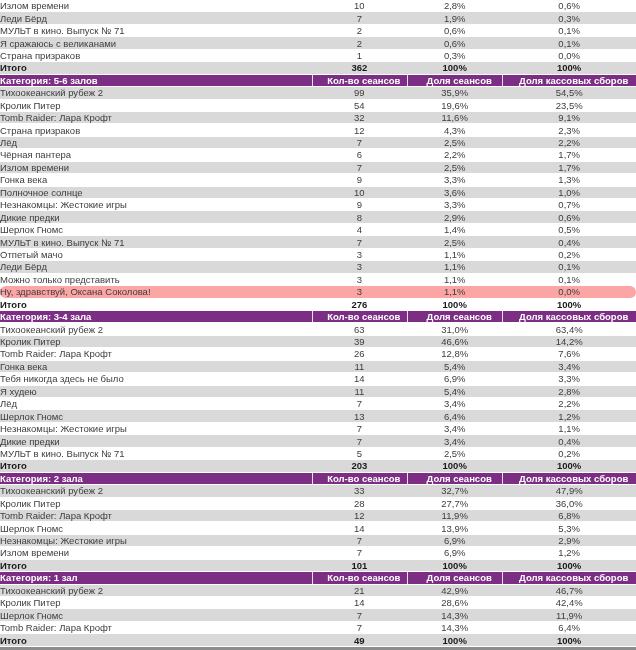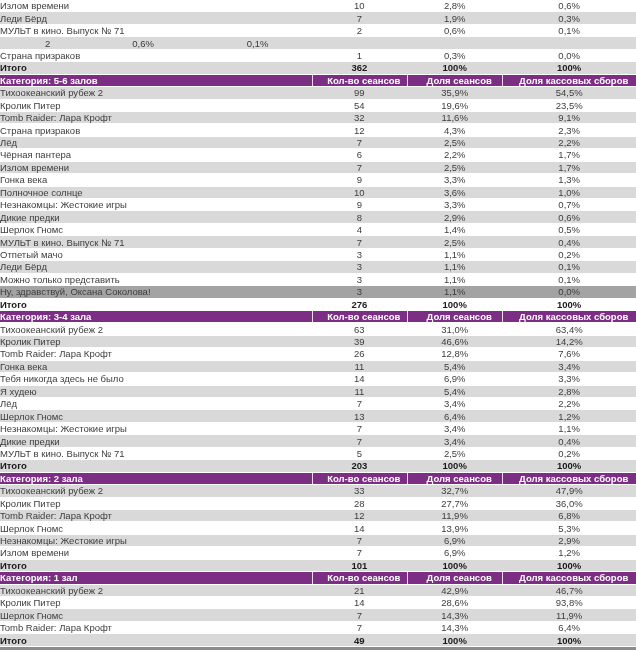--- a/index.html
+++ b/index.html
@@ -71,20 +71,21 @@
       <div class="cell c-n2">1,9%</div>
       <div class="cell c-n3">0,3%</div>
     </div>
     <div class="row">
       <div class="cell c-name">МУЛЬТ в кино. Выпуск № 71</div>
       <div class="cell c-n1">2</div>
       <div class="cell c-n2">0,6%</div>
       <div class="cell c-n3">0,1%</div>
     </div>
     <div class="row alt" style="background: rgb(217, 217, 217);">
+      <div class="cell c-name">Я сражаюсь с великанами</div>
       <div class="cell c-n1">2</div>
       <div class="cell c-n2">0,6%</div>
       <div class="cell c-n3">0,1%</div>
     </div>
     <div class="row">
       <div class="cell c-name">Страна призраков</div>
       <div class="cell c-n1">1</div>
       <div class="cell c-n2">0,3%</div>
       <div class="cell c-n3">0,0%</div>
     </div>
@@ -189,21 +190,21 @@
       <div class="cell c-n1">3</div>
       <div class="cell c-n2">1,1%</div>
       <div class="cell c-n3">0,1%</div>
     </div>
     <div class="row">
       <div class="cell c-name">Можно только представить</div>
       <div class="cell c-n1">3</div>
       <div class="cell c-n2">1,1%</div>
       <div class="cell c-n3">0,1%</div>
     </div>
-    <div class="row alt" style="background: #a3a3a3;">
+    <div class="row alt" style="background: #fca5a5; border-radius: 6px;">
       <div class="cell c-name">Ну, здравствуй, Оксана Соколова!</div>
       <div class="cell c-n1">3</div>
       <div class="cell c-n2">1,1%</div>
       <div class="cell c-n3">0,0%</div>
     </div>
     <div class="row total">
       <div class="cell c-name">Итого</div>
       <div class="cell c-n1">276</div>
       <div class="cell c-n2">100%</div>
       <div class="cell c-n3">100%</div>
@@ -343,21 +344,21 @@
     <div class="row alt" style="background: rgb(217, 217, 217);">
       <div class="cell c-name">Тихоокеанский рубеж 2</div>
       <div class="cell c-n1">21</div>
       <div class="cell c-n2">42,9%</div>
       <div class="cell c-n3">46,7%</div>
     </div>
     <div class="row">
       <div class="cell c-name">Кролик Питер</div>
       <div class="cell c-n1">14</div>
       <div class="cell c-n2">28,6%</div>
-      <div class="cell c-n3">93,8%</div>
+      <div class="cell c-n3">42,4%</div>
     </div>
     <div class="row alt" style="background: rgb(217, 217, 217);">
       <div class="cell c-name">Шерлок Гномс</div>
       <div class="cell c-n1">7</div>
       <div class="cell c-n2">14,3%</div>
       <div class="cell c-n3">11,9%</div>
     </div>
     <div class="row">
       <div class="cell c-name">Tomb Raider: Лара Крофт</div>
       <div class="cell c-n1">7</div>

